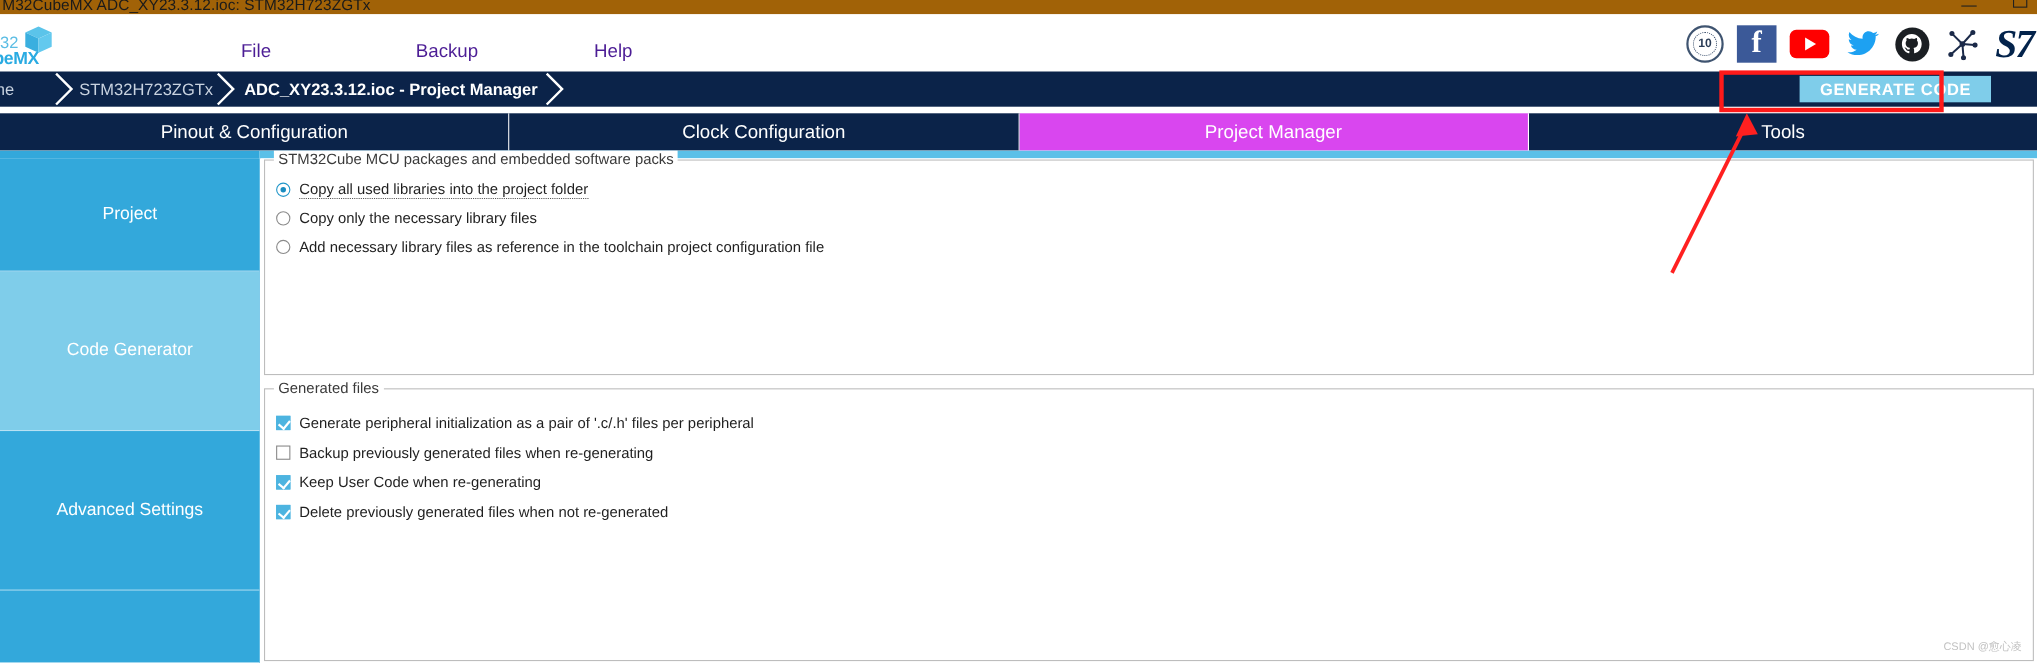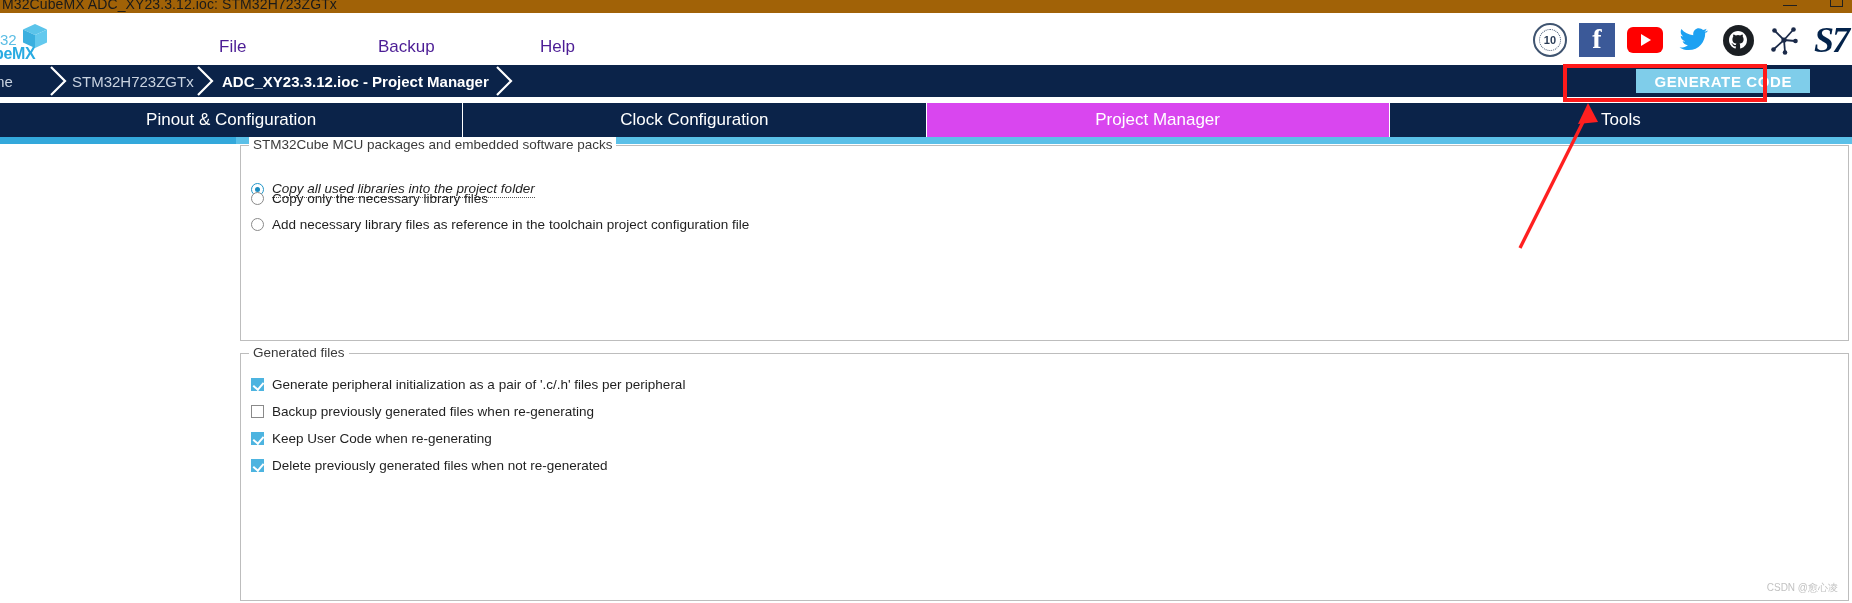--- a/index.html
+++ b/index.html
@@ -383,21 +383,21 @@
   .checkbox.on::after {
     content: "";
     position: absolute;
     left: 3px; top: 1px;
     width: 5px; height: 8px;
     border: solid #ffffff;
     border-width: 0 2px 2px 0;
     transform: rotate(40deg);
   }
 
-  .r1 { left: 10px; top: 35px; font-style: italic; }
+  .r1 { left: 10px; top: 18px; }
   .r2 { left: 10px; top: 45px; }
   .r3 { left: 10px; top: 71px; }
 
   .c1 { left: 10px; top: 23px; }
   .c2 { left: 10px; top: 50px; }
   .c3 { left: 10px; top: 77px; }
   .c4 { left: 10px; top: 104px; }
 
   
   .anno-svg {
@@ -516,20 +516,26 @@
     <div class="tab">Pinout &amp; Configuration</div>
     <div class="tab">Clock Configuration</div>
     <div class="tab active">Project Manager</div>
     <div class="tab">Tools</div>
   </div>
   <div class="tabbar-underline">
     <div class="seg-blue"></div>
     <div class="seg-light"></div>
   </div>
 
+  <div class="sidebar">
+    <div class="side-item side-h1">Project</div>
+    <div class="side-item side-h2 selected">Code Generator</div>
+    <div class="side-item side-h3">Advanced Settings</div>
+    <div class="side-item side-h4"></div>
+  </div>
 
   <div class="content">
 
     <div class="group group-packages">
       <div class="group-legend">STM32Cube MCU packages and embedded software packs</div>
 
       <label class="opt-row r1">
         <span class="radio on"></span>
         <span class="opt-label focusline">Copy all used libraries into the project folder</span>
       </label>

